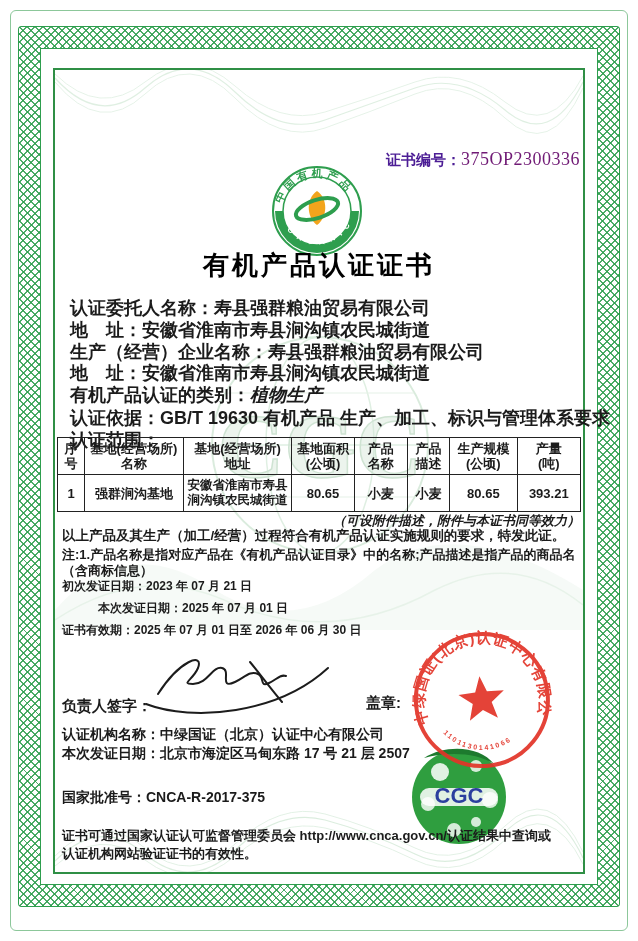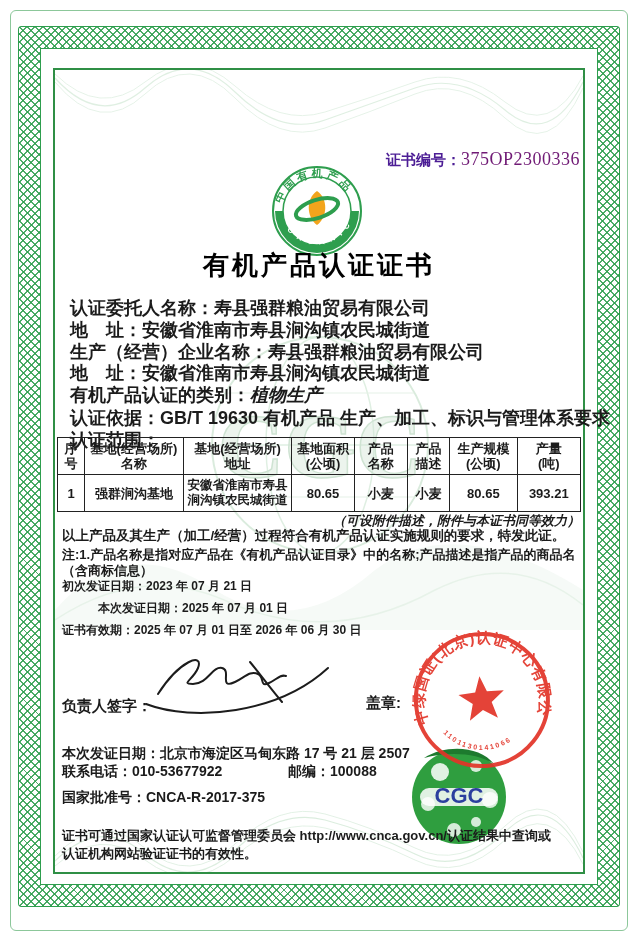--- a/index.html
+++ b/index.html
@@ -165,25 +165,22 @@
   <div class="abs dateline txt" style="top:622px;"><span>证书有效期：</span><span>2025 年 07 月 01 日至 2026 年 06 月 30 日</span></div>
 
   <div class="abs sig-label txt">负责人签字：</div>
   <svg class="abs sig-wrap" viewBox="0 0 205 80">
     <path d="M20,48 C42,14 66,6 60,22 C55,34 42,38 55,38 C70,38 74,20 84,22 C94,24 80,44 97,36 C106,32 112,24 120,28 C127,31 121,42 131,37 C138,34 142,28 148,30" fill="none" stroke="#1c1c1c" stroke-width="2" stroke-linecap="round"></path>
     <path d="M112,16 C122,28 132,42 144,56" fill="none" stroke="#1c1c1c" stroke-width="2" stroke-linecap="round"></path>
     <path d="M8,58 C55,76 140,68 190,22" fill="none" stroke="#1c1c1c" stroke-width="2" stroke-linecap="round"></path>
   </svg>
   <div class="abs stamp-label txt">盖章:</div>
 
+  <div class="abs agency txt" style="top:726px;"><span>认证机构名称：</span><span>中绿国证（北京）认证中心有限公司</span></div>
   <div class="abs agency txt" style="top:745px;"><span>本次发证日期：</span><span>北京市海淀区马甸东路 17 号 21 层 2507</span></div>
-  <div class="abs agency txt" style="top:763px;width:380px;">
-    <span>联系电话：</span><span>010-53677922</span>
-    <span class="postcode"><span>邮编：</span><span>100088</span></span>
-  </div>
   <div class="abs agency txt" style="top:789px;"><span>国家批准号：</span><span>CNCA-R-2017-375</span></div>
 
   <div class="abs footerline txt" style="top:827px;z-index:3;">证书可通过国家认证认可监督管理委员会 http://www.cnca.gov.cn/认证结果中查询或</div>
   <div class="abs footerline txt" style="top:845px;z-index:3;">认证机构网站验证证书的有效性。</div>
 
   <svg class="abs cgc-wrap" viewBox="0 0 106 106">
     <circle cx="53" cy="55" r="47" fill="#2f9e3f"></circle>
     <circle cx="34" cy="30" r="9" fill="#ffffff" opacity=".85"></circle>
     <circle cx="70" cy="24" r="6" fill="#ffffff" opacity=".8"></circle>
     <circle cx="22" cy="62" r="7" fill="#ffffff" opacity=".8"></circle>

